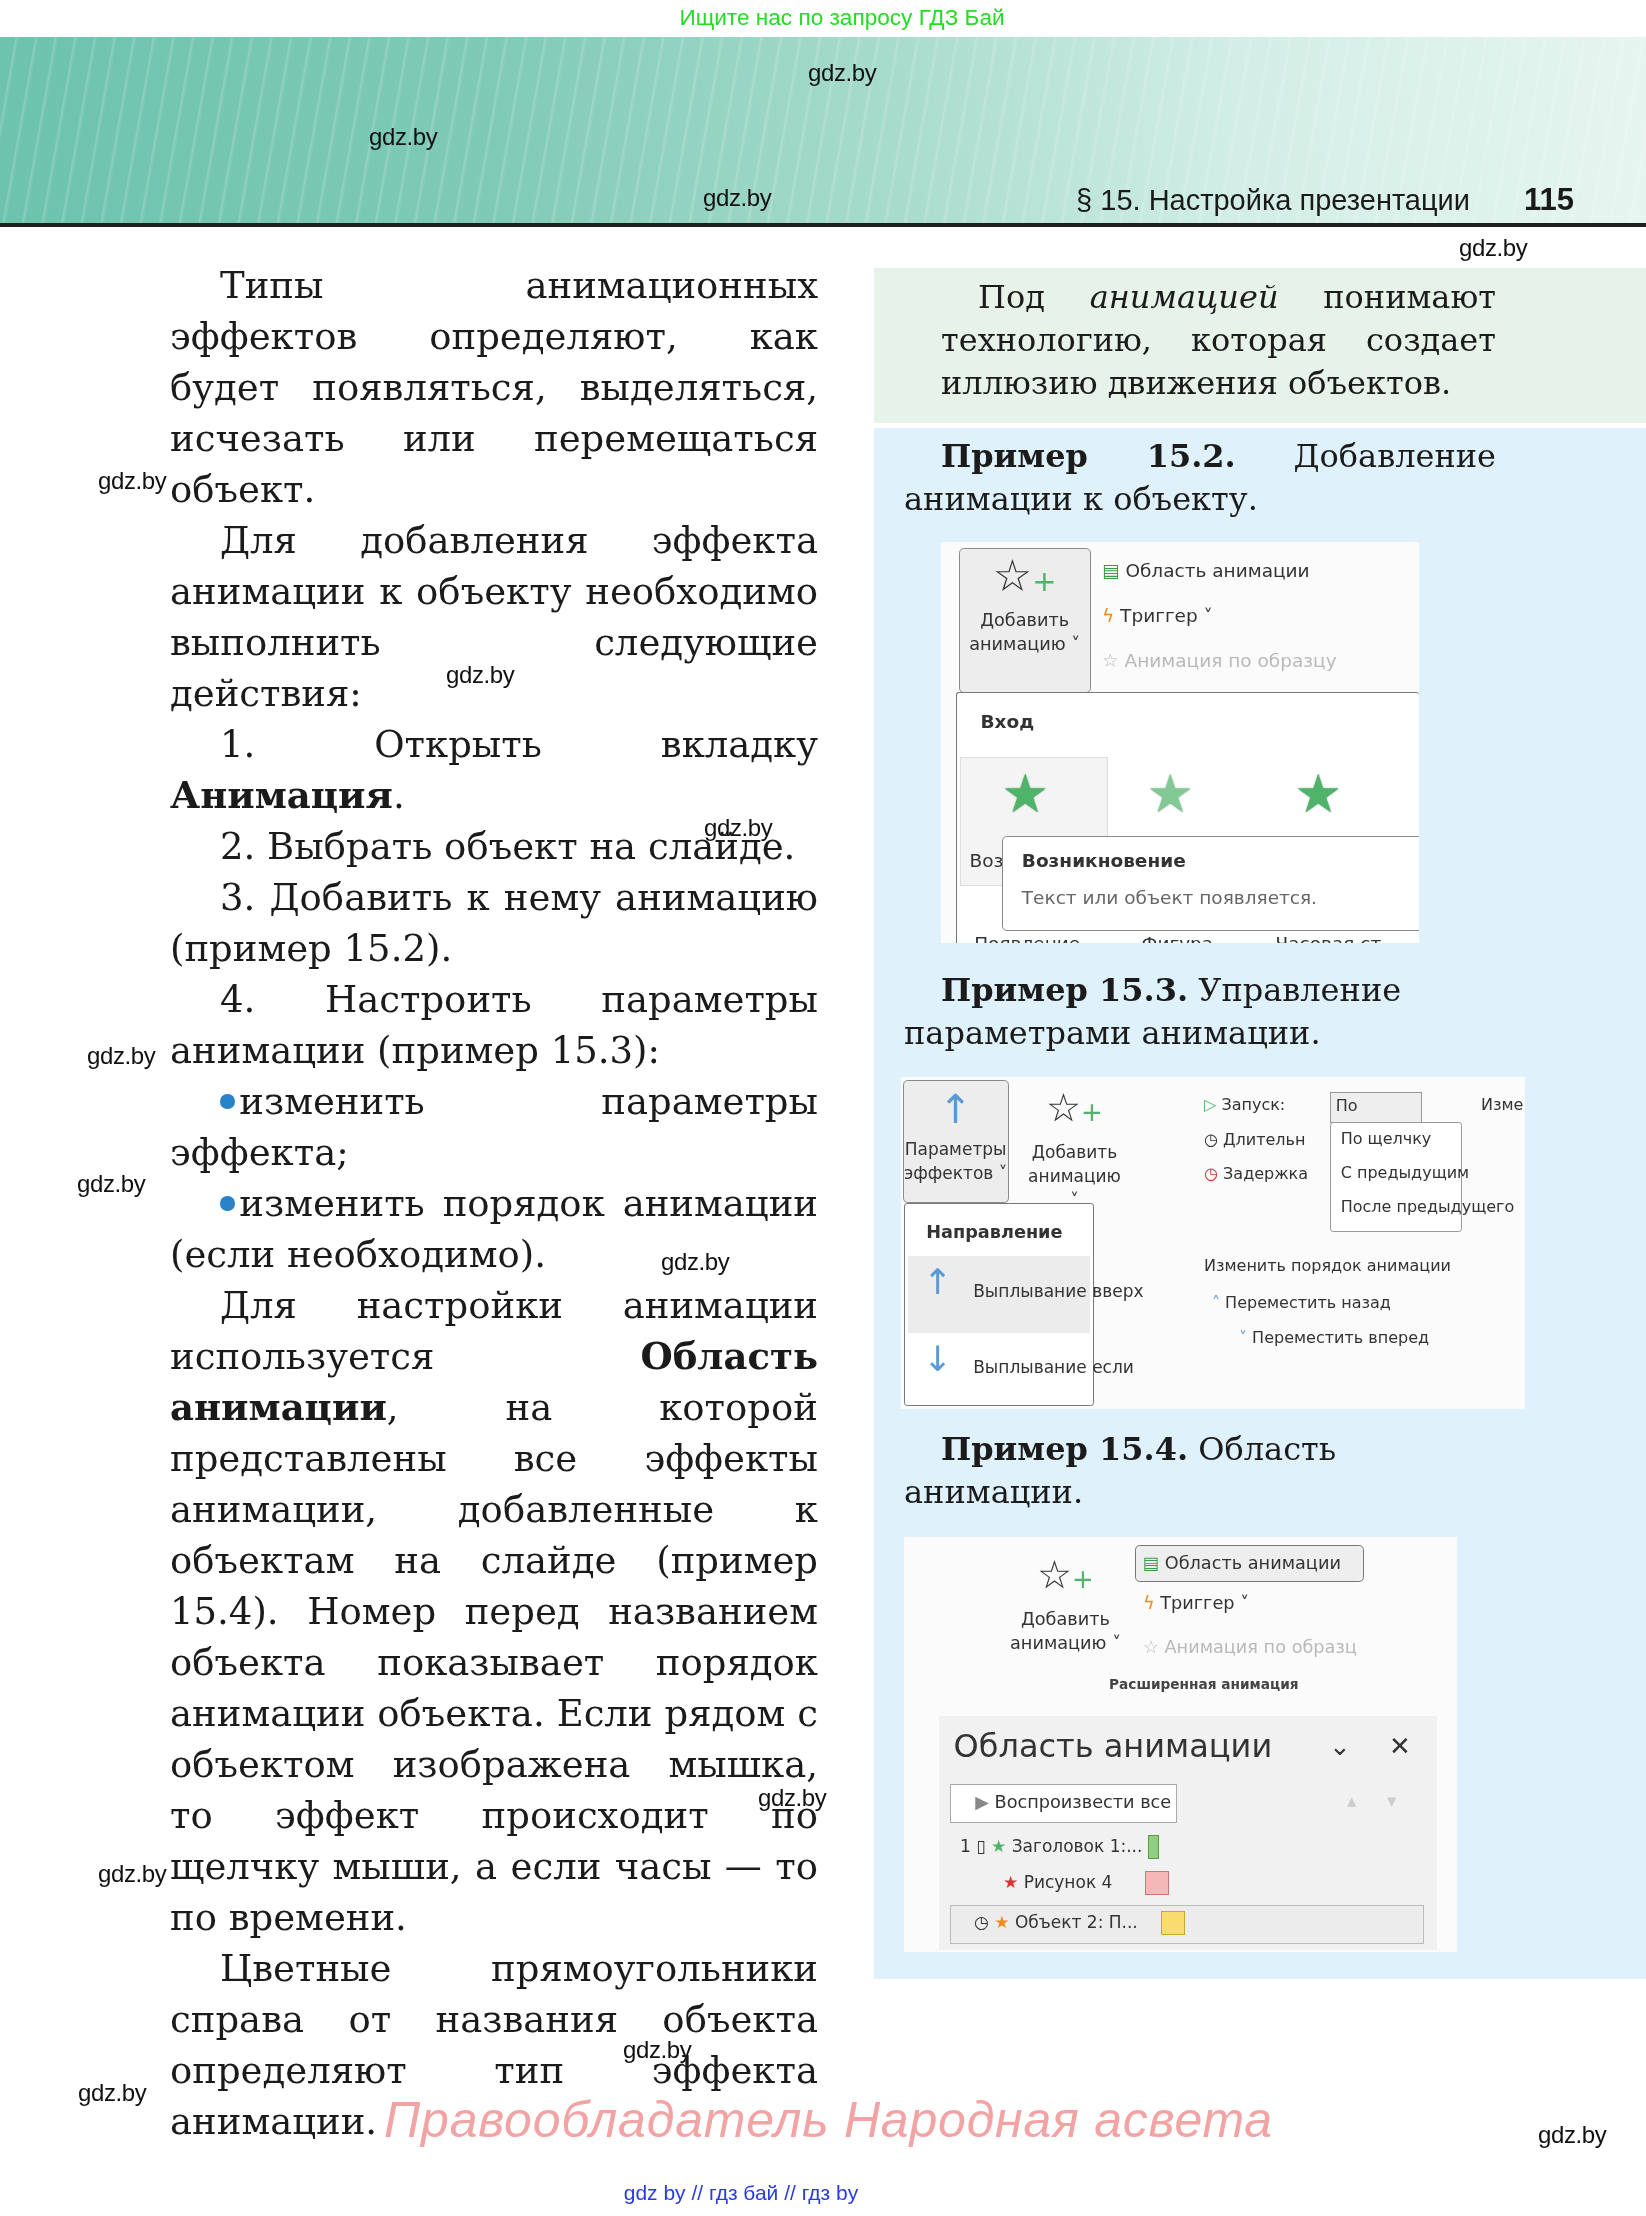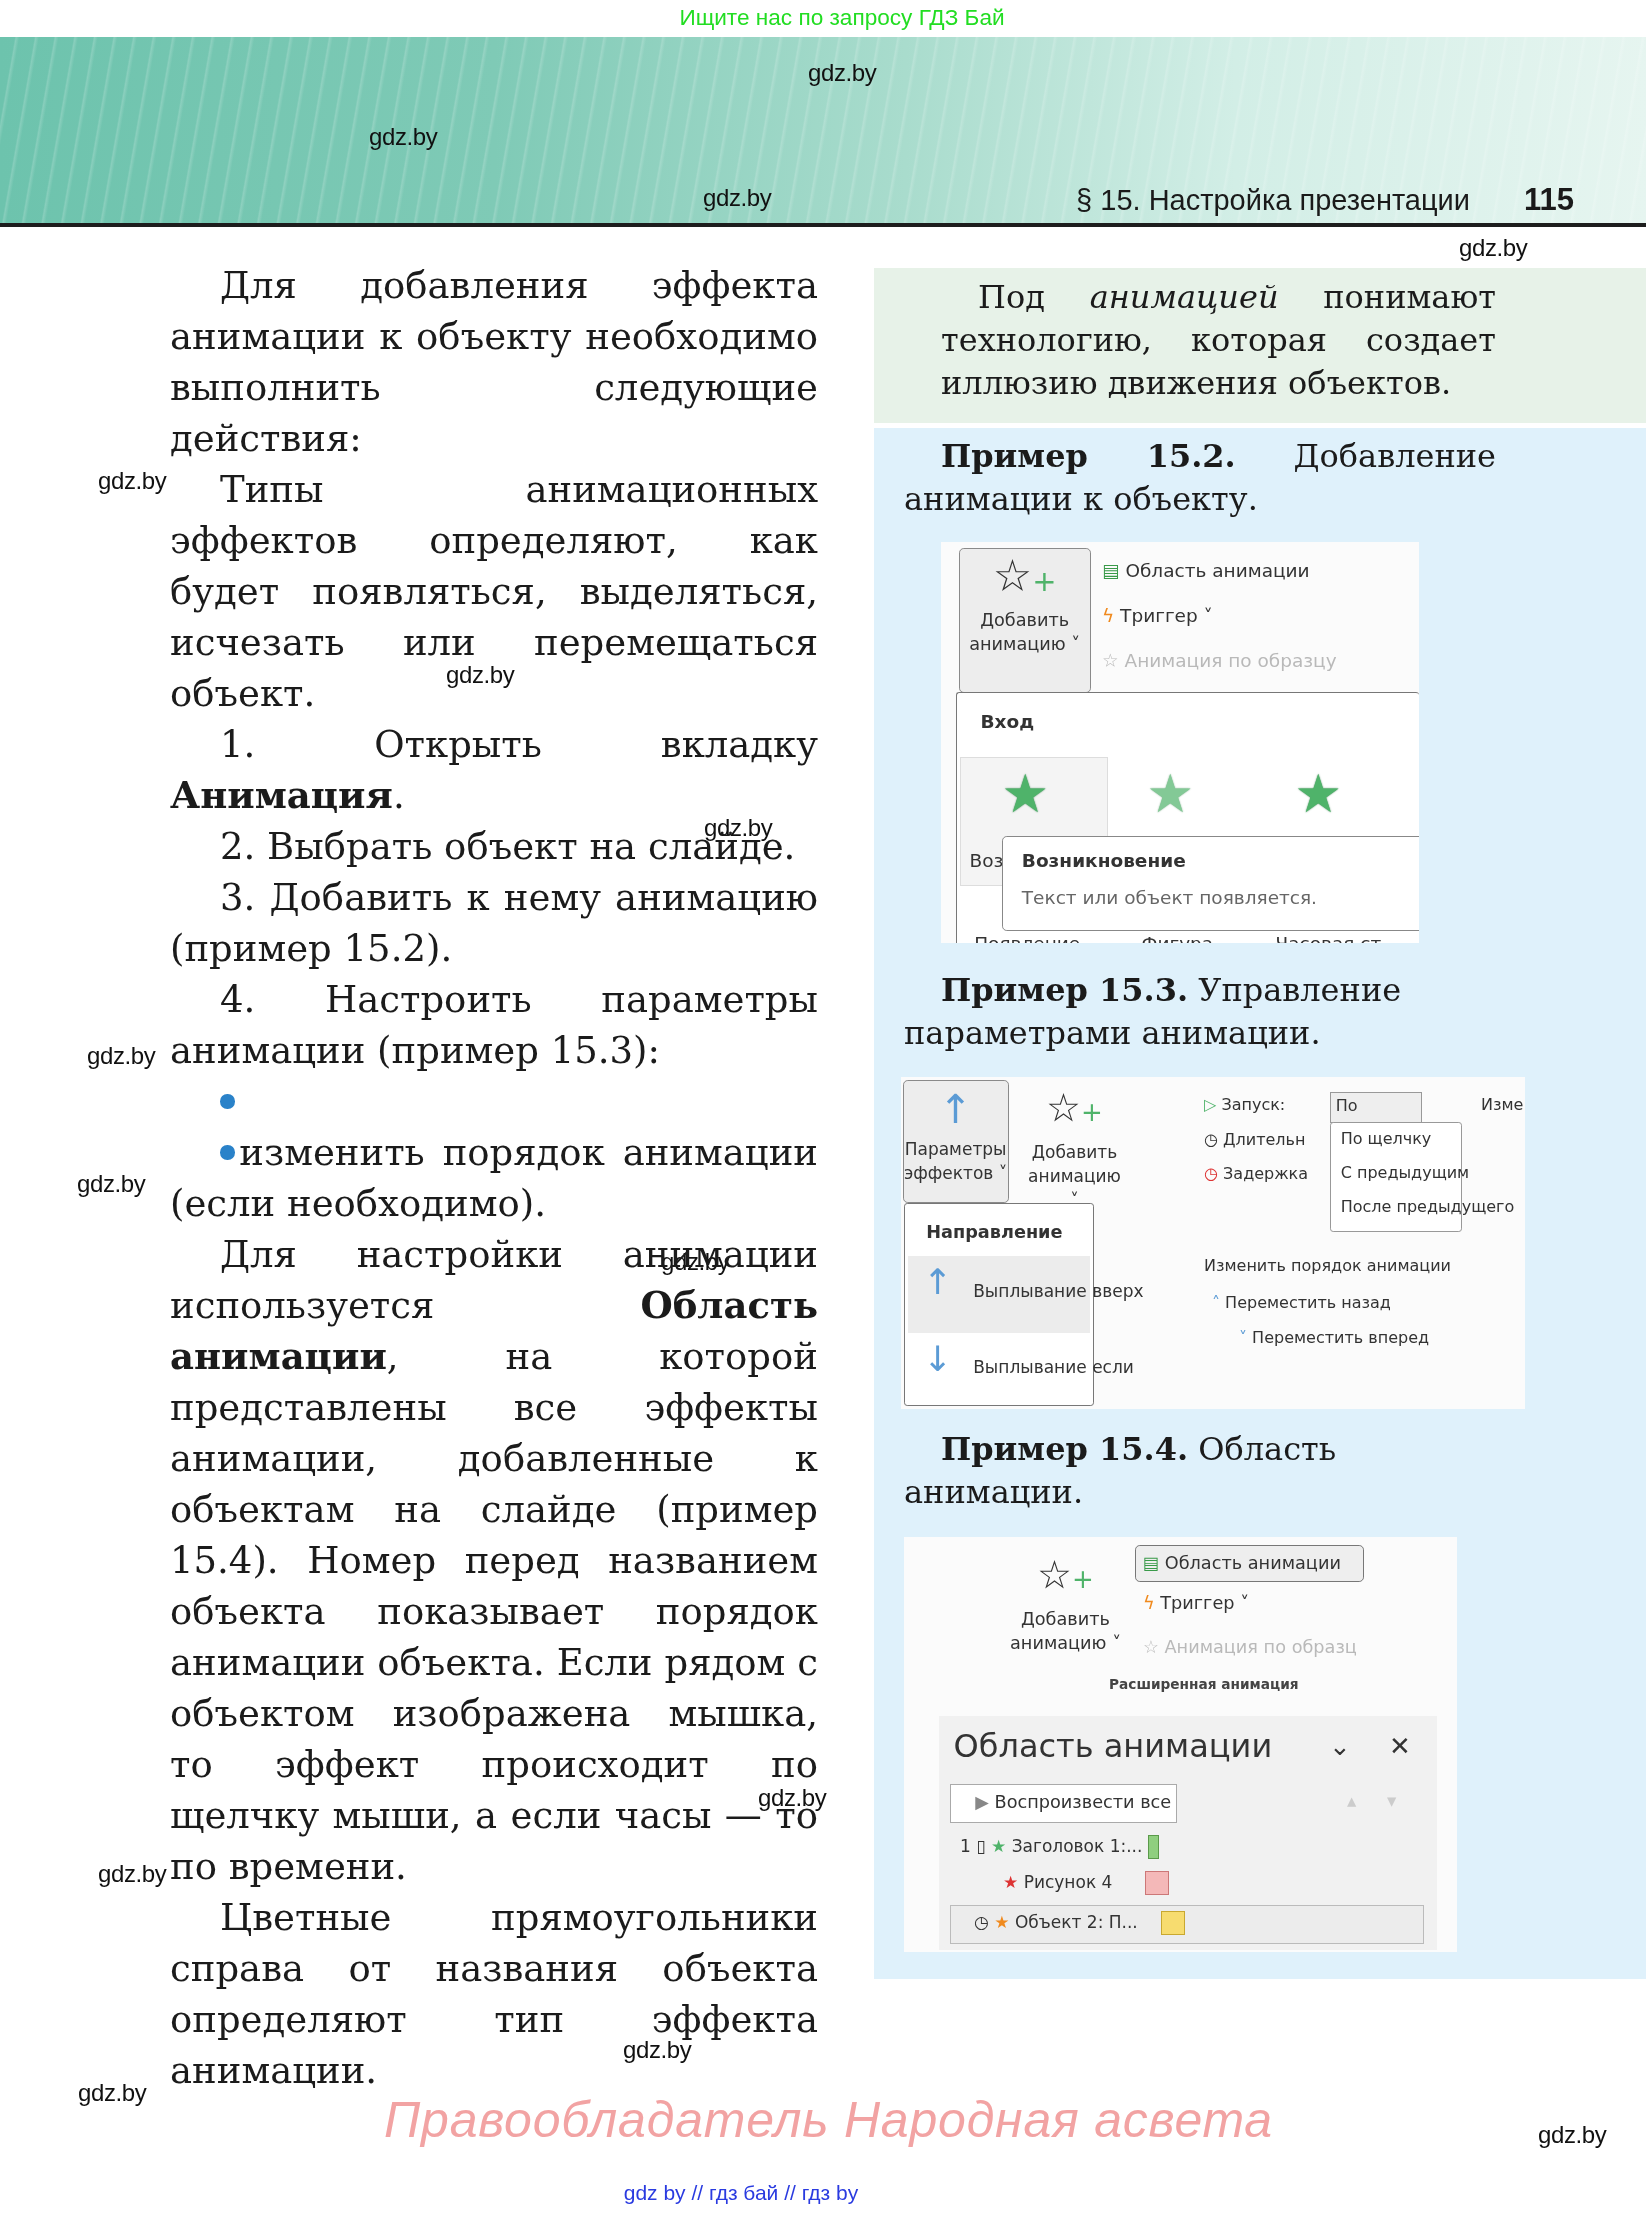--- a/index.html
+++ b/index.html
@@ -55,35 +55,35 @@
 <div class="wm" style="left:87px;top:1042px;">gdz.by</div>
 <div class="wm" style="left:77px;top:1170px;">gdz.by</div>
 <div class="wm" style="left:661px;top:1248px;">gdz.by</div>
 <div class="wm" style="left:758px;top:1784px;">gdz.by</div>
 <div class="wm" style="left:98px;top:1860px;">gdz.by</div>
 <div class="wm" style="left:623px;top:2036px;">gdz.by</div>
 <div class="wm" style="left:78px;top:2079px;">gdz.by</div>
 <div class="wm" style="left:1538px;top:2121px;">gdz.by</div>
 
 <div class="abs left-col">
+  <p class="indent">Типы анимационных эффектов определяют, как будет появляться, выделяться, исчезать или перемещаться объект.</p>
   <p class="indent">Для добавления эффекта анимации к объекту необходимо выполнить следующие действия:</p>
-  <p class="indent">Типы анимационных эффектов определяют, как будет появляться, выделяться, исчезать или перемещаться объект.</p>
   <p class="indent">
     <span>1.</span> <span>Открыть вкладку </span><b>Анимация</b><span>.</span>
   </p>
   <p class="indent">
     <span>2.</span> <span>Выбрать объект на слайде.</span>
   </p>
   <p class="indent">
     <span>3.</span> <span>Добавить к нему анимацию (пример 15.2).</span>
   </p>
   <p class="indent">
     <span>4.</span> <span>Настроить параметры анимации (пример 15.3):</span>
   </p>
-  <p class="indent"><span class="bullet-dot"></span></p>
+  <p class="indent"><span class="bullet-dot"></span><span>изменить параметры эффекта;</span></p>
   <p class="indent"><span class="bullet-dot"></span><span>изменить порядок анимации (если необходимо).</span></p>
   <p class="indent">
     <span>Для настройки анимации используется </span><b>Область анимации</b><span>, на которой представлены все эффекты анимации, добавленные к объектам на слайде (пример 15.4). Номер перед названием объекта показывает порядок анимации объекта. Если рядом с объектом изображена мышка, то эффект происходит по щелчку мыши, а если часы — то по времени.</span>
   </p>
   <p class="indent">Цветные прямоугольники справа от названия объекта определяют тип эффекта анимации.</p>
 </div>
 
 <div class="abs def-box"></div>
 <div class="abs def-text" style="text-align:justify; text-indent:37px;">
   <span>Под </span><i>анимацией</i><span> понимают технологию, которая создает иллюзию движения объектов.</span>

